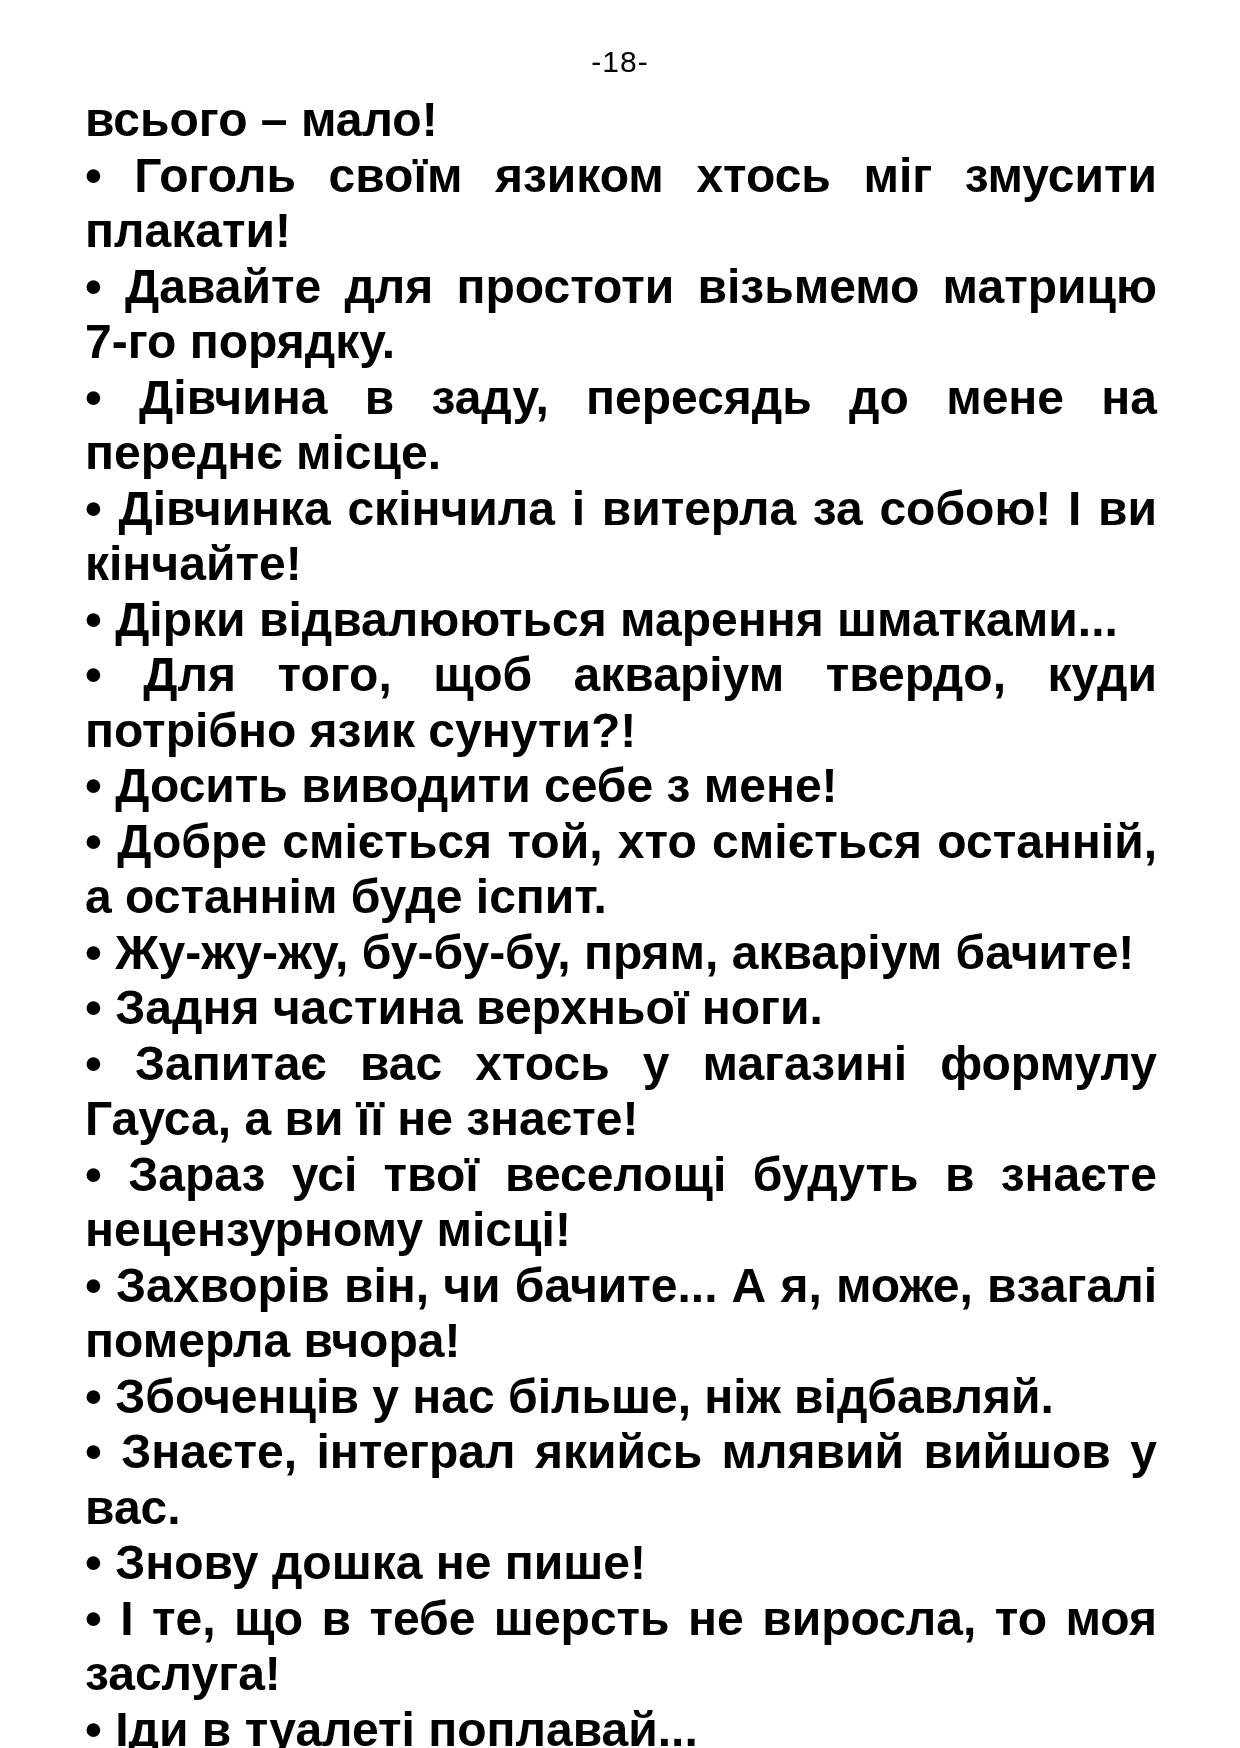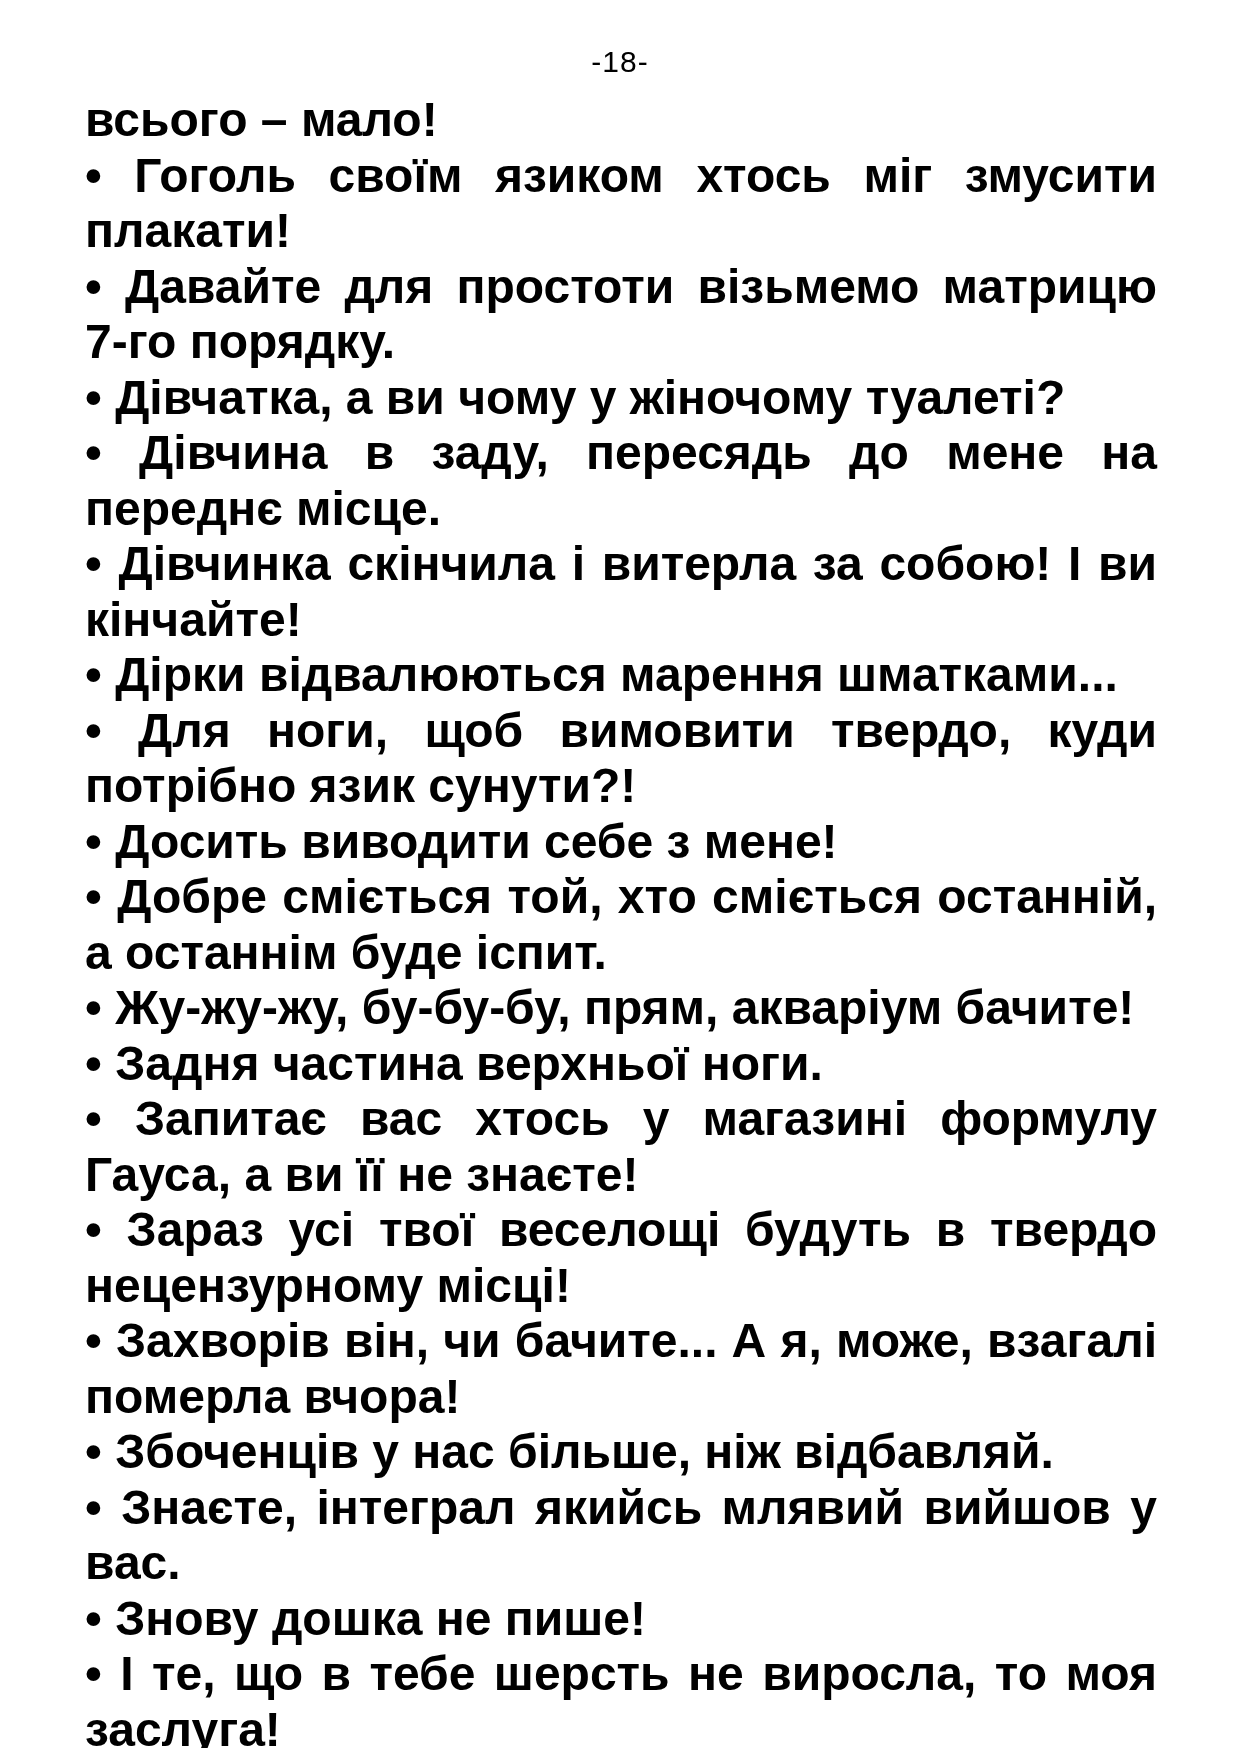--- a/index.html
+++ b/index.html
@@ -36,42 +36,41 @@
 
 <div class="page-number">-18-</div>
 
 <div class="content">
   <p class="line">всього – мало!</p>
   <div id="quote-list">
   <p class="line quote"><span class="bullet">•</span> <span class="text">Гоголь своїм язиком хтось міг змусити плакати!</span></p>
 
   <p class="line quote"><span class="bullet">•</span> <span class="text">Давайте для простоти візьмемо матрицю 7-го по­рядку.</span></p>
 
-  <p class="line quote"><span class="bullet">•</span> <span class="text">Дівчатка, а ви чому у жіночому туалеті?</span></p>
 
   <p class="line quote"><span class="bullet">•</span> <span class="text">Дівчина в заду, пересядь до мене на переднє місце.</span></p>
 
   <p class="line quote"><span class="bullet">•</span> <span class="text">Дівчинка скінчила і витерла за собою! І ви кін­чайте!</span></p>
 
   <p class="line quote"><span class="bullet">•</span> <span class="text">Дірки відвалюються марення шматками...</span></p>
 
-  <p class="line quote"><span class="bullet">•</span> <span class="text">Для ноги, щоб вимовити твердо, куди потрібно язик сунути?!</span></p>
+  <p class="line quote"><span class="bullet">•</span> <span class="text">Для того, щоб акваріум твердо, куди потрібно язик сунути?!</span></p>
 
   <p class="line quote"><span class="bullet">•</span> <span class="text">Досить виводити себе з мене!</span></p>
 
   <p class="line quote"><span class="bullet">•</span> <span class="text">Добре сміється той, хто сміється останній, а останнім буде іспит.</span></p>
 
   <p class="line quote"><span class="bullet">•</span> <span class="text">Жу-жу-жу, бу-бу-бу, прям, акваріум бачите!</span></p>
 
 
   <p class="line quote"><span class="bullet">•</span> <span class="text">Задня частина верхньої ноги.</span></p>
 
   <p class="line quote"><span class="bullet">•</span> <span class="text">Запитає вас хтось у магазині формулу Гауса, а ви її не знаєте!</span></p>
 
-  <p class="line quote"><span class="bullet">•</span> <span class="text">Зараз усі твої веселощі будуть в твердо нецен­зурному місці!</span></p>
+  <p class="line quote"><span class="bullet">•</span> <span class="text">Зараз усі твої веселощі будуть в знаєте нецен­зурному місці!</span></p>
 
   <p class="line quote"><span class="bullet">•</span> <span class="text">Захворів він, чи бачите... А я, може, взагалі по­мерла вчора!</span></p>
 
   <p class="line quote"><span class="bullet">•</span> <span class="text">Збоченців у нас більше, ніж відбавляй.</span></p>
 
   <p class="line quote"><span class="bullet">•</span> <span class="text">Знаєте, інтеграл якийсь млявий вийшов у вас.</span></p>
 
   <p class="line quote"><span class="bullet">•</span> <span class="text">Знову дошка не пише!</span></p>
 
   <p class="line quote"><span class="bullet">•</span> <span class="text">І те, що в тебе шерсть не виросла, то моя за­слуга!</span></p>

